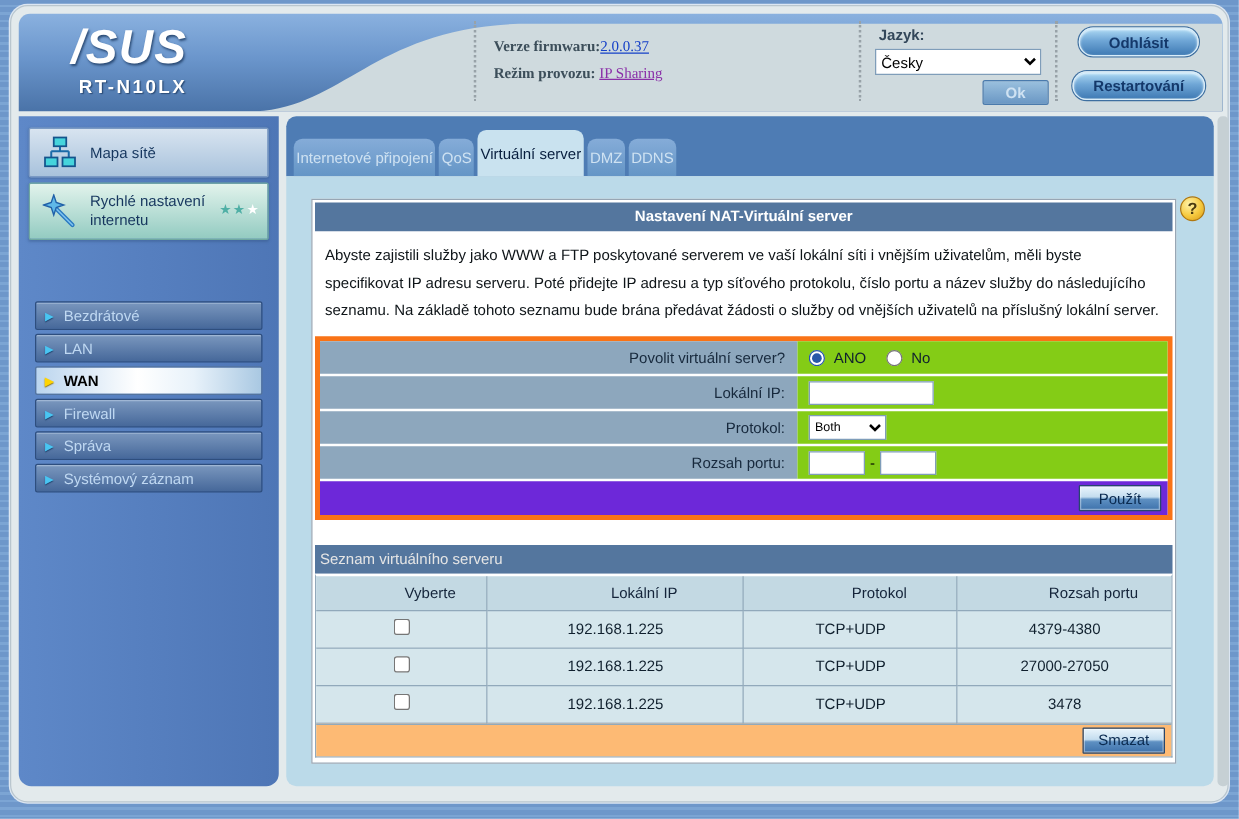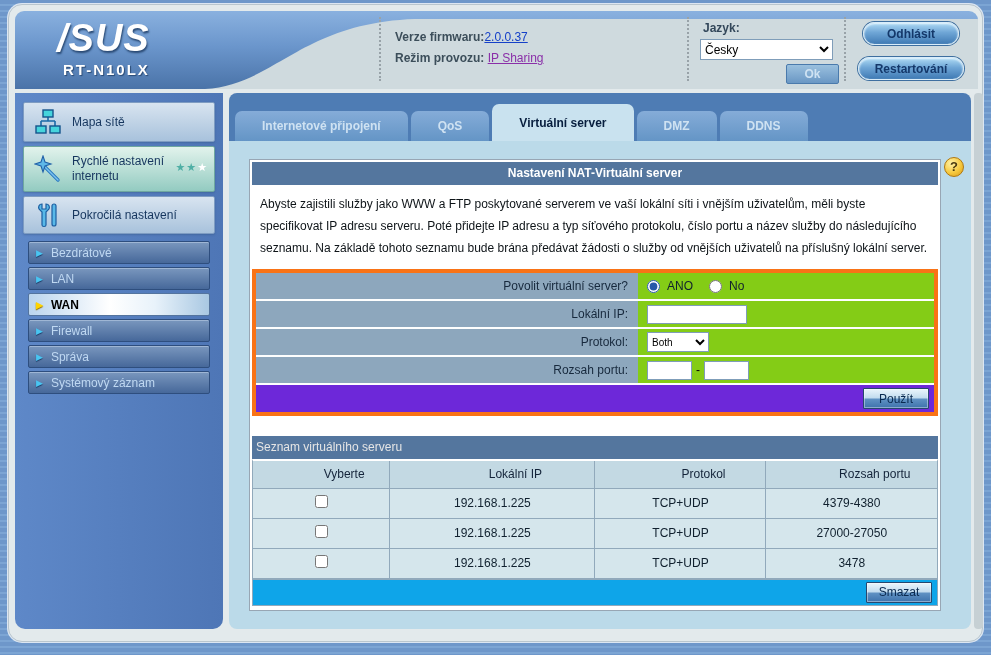--- a/index.html
+++ b/index.html
@@ -20,21 +20,21 @@
     position:absolute; left:6px; top:6px; width:963px; height:78px;
     background:linear-gradient(180deg,#8AB1DF 0%,#6B96CC 45%,#4A73A8 100%);
     border-radius:9px 9px 0 0; overflow:hidden;
   }
   .header-curve { position:absolute; left:190px; top:0; width:773px; height:78px; }
   .logo { position:absolute; left:42px; top:6px; color:#FFFFFF; font-weight:bold;
     font-style:italic; font-size:38px; letter-spacing:1px; text-shadow:1px 2px 2px #2A4A74; }
   .model { position:absolute; left:48px; top:50px; color:#FFFFFF; font-weight:bold;
     font-size:15px; letter-spacing:2px; text-shadow:1px 1px 1px #2A4A74; }
   .vdot { position:absolute; top:6px; height:64px; border-left:2px dotted #98A2A8; }
-  .fw-block { position:absolute; left:380px; top:16px; line-height:21px; color:#3C4E5A; font-weight:bold; }
+  .fw-block { position:absolute; left:380px; top:16px; line-height:21px; color:#3C4E5A; font-weight:bold;font-family:Liberation Serif, serif; }
   .fw-block a { font-weight:normal; }
   a.link-blue { color:#1540C8; text-decoration:underline; }
   a.link-purple { color:#8A2FA8; text-decoration:underline; }
   .lang-label { position:absolute; left:688px; top:10px; color:#33475A; font-weight:bold; }
   .lang-select { position:absolute; left:685px; top:28px; width:133px; height:21px;
     font-size:12px; border:1px solid #7F9DB9; background:#FFFFFF; }
   .ok-btn { position:absolute; left:771px; top:53px; width:53px; height:20px;
     background:linear-gradient(180deg,#9AC0DE,#6A97C4); border:1px solid #4A7AAC;
     color:#CFE2F2; font-weight:bold; font-size:12px; border-radius:2px; }
   .pill-btn {
@@ -73,23 +73,23 @@
     color:#000000; font-weight:bold; border-color:#54749E; box-shadow:none;
   }
   .sub-item.active .arrow-icon { color:#FFD400; text-shadow:0 1px 1px #8A6A00; }
   
   .main { position:absolute; left:220px; top:88px; width:742px; height:536px; }
   .tabband {
     height:48px; background:#4E7CB4; border-radius:8px 8px 0 0;
     display:flex; align-items:flex-end; padding-left:6px; gap:3px;
   }
   .tab {
-    height:30px; padding:0 27px; border-radius:7px 7px 0 0; cursor:pointer;
+    height:30px; padding:0 2px; border-radius:7px 7px 0 0; cursor:pointer;
     background:linear-gradient(180deg,#85ACD8 0%,#6495C6 100%);
-    color:#CFE2F2; font-weight:bold; display:flex; align-items:center;
+    color:#CFE2F2; font-weight:normal; display:flex; align-items:center;
   }
   .tab.active { height:37px; background:#C9E2EF; color:#071E3E; }
   .content {
     height:488px; background:#BBDAE9; border-radius:0 0 8px 8px; position:relative;
   }
   .help-icon {
     position:absolute; right:7px; top:16px; width:20px; height:20px; border-radius:50%;
     background:radial-gradient(circle at 35% 30%,#FFF2A8,#F6C93E 55%,#D89A18);
     border:1px solid #B07810; color:#4A3A10; font-weight:bold; font-size:13px;
     text-align:center; line-height:18px; cursor:pointer;
@@ -128,21 +128,21 @@
   .list-title { height:23px; background:#54769E; color:#e5e5e5; padding-left:4px; line-height:23px; }
   .list-wrap { border:1px solid #91A9BB; border-top:2px solid #FFFFFF; }
   table.vs { width:100%; border-collapse:collapse; }
   table.vs th, table.vs td { border:1px solid #91A9BB; text-align:center; }
   table.vs th { background:#C3D9E3; color:#14243A; font-weight:normal; height:27px;padding-left:46px; }
   table.vs td { background:#D5E6EC; color:#10202E; height:30px; }
   table.vs tr > *:first-child { border-left:none; }
   table.vs tr > *:last-child { border-right:none; }
   table.vs tr:first-child > * { border-top:none; }
   input[type="checkbox"] { width:13px; height:13px; }
-  .list-buttons { background:#0ea5e9; height:26px; text-align:right; padding:2px 5px; border-top:1px solid #91A9BB; }
+  .list-buttons { background:#fdba74; height:26px; text-align:right; padding:2px 5px; border-top:1px solid #91A9BB; }
   .scroll-gutter { position:absolute; left:965px; top:88px; width:9px; height:536px; background:#C6D0D4; border-radius:4px; }
 </style>
 </head>
 <body>
 
 <div class="container">
 
   <div class="header">
     <svg class="header-curve" viewBox="0 0 773 78" preserveAspectRatio="none">
       <path d="M 0 78 C 70 74 95 12 210 8 L 773 8 L 773 78 Z" fill="#CFDADE"></path>
@@ -179,27 +179,20 @@
       <span>Mapa sítě</span>
     </div>
     <div class="nav-item quick" style="top:53px; height:46px;">
       <svg class="nav-icon" viewBox="0 0 28 28">
         <path d="M10 11 L24 25" stroke="#2878C0" stroke-width="3.4" stroke-linecap="round"></path>
         <path d="M10 11 L24 25" stroke="#7CC2EE" stroke-width="1.4" stroke-linecap="round"></path>
         <path d="M9 1 L11 7 L17 9 L11 11 L9 17 L7 11 L1 9 L7 7 Z" fill="#5FB8E8" stroke="#2060A8" stroke-width="1.1"></path>
       </svg>
       <span style="width:108px; line-height:15px;">Rychlé nastavení internetu</span>
       <span class="stars"><span class="s1">★</span><span class="s2">★</span><span class="s3">★</span></span>
-    </div>
-    <div class="nav-item" style="top:103px; height:38px;">
-      <svg class="nav-icon" viewBox="0 0 28 28">
-        <path d="M8 3 C5 3 4 6 5 8 L8 11 L8 24 C8 26 12 26 12 24 L12 11 L15 8 C16 6 15 3 12 3 L12 8 L8 8 Z" fill="#58B8E8" stroke="#1C5EA0" stroke-width="1.2"></path>
-        <rect x="18" y="3" width="4" height="22" rx="2" fill="#58B8E8" stroke="#1C5EA0" stroke-width="1.2"></rect>
-      </svg>
-      <span>Pokročilá nastavení</span>
     </div>
 
     <div class="subnav">
       <div class="sub-item">
         <span class="arrow-icon">▶</span>
         <span>Bezdrátové</span>
       </div>
       <div class="sub-item">
         <span class="arrow-icon">▶</span>
         <span>LAN</span>

